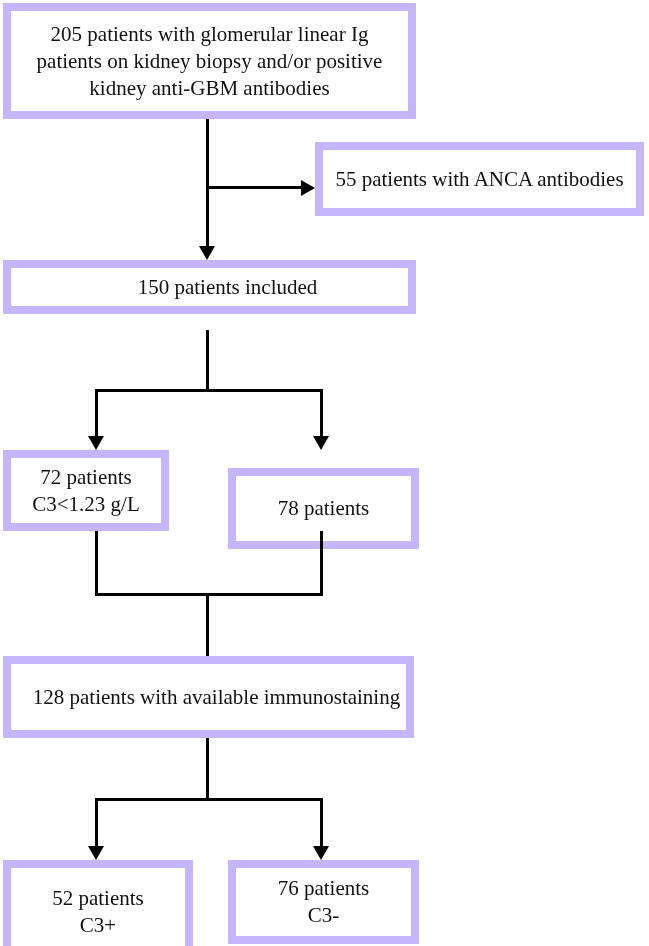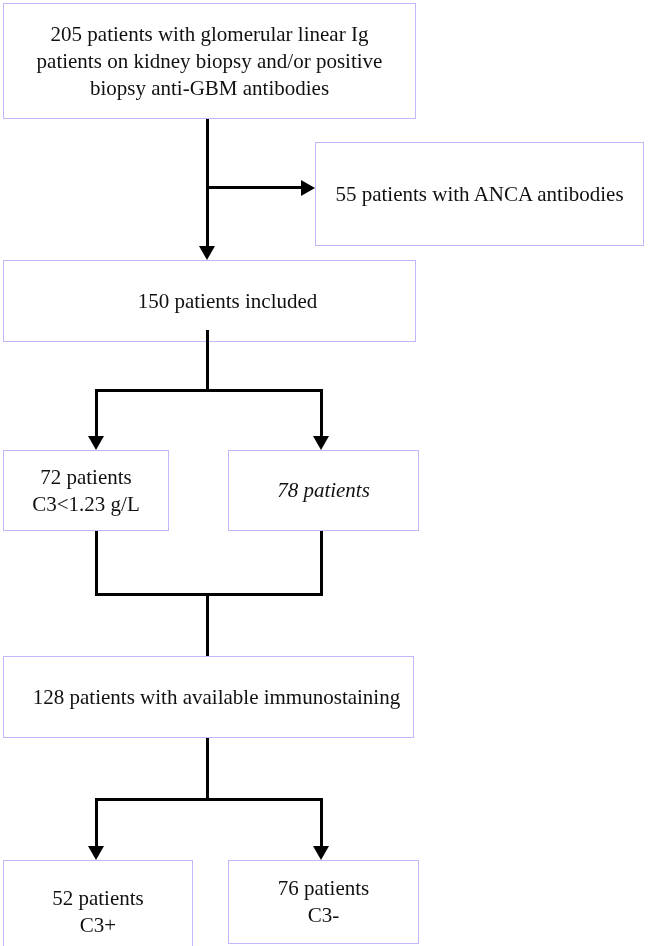--- a/index.html
+++ b/index.html
@@ -12,21 +12,21 @@
     width: 649px;
     height: 946px;
     background: #ffffff;
     font-family: "Liberation Serif", "DejaVu Serif", serif;
     color: #111111;
     overflow: hidden;
   }
   .node {
     position: absolute;
     box-sizing: border-box;
-    border: 1px solid #c4b5fd;
+    border: 8px solid #c4b5fd;
     background: #ffffff;
     display: flex;
     flex-direction: column;
     align-items: center;
     justify-content: center;
     text-align: center;
     font-size: 21px;
     line-height: 27px;
   }
   .node span { display: block; }
@@ -46,24 +46,24 @@
     position: absolute;
     width: 0;
     height: 0;
     border-top: 8px solid transparent;
     border-bottom: 8px solid transparent;
     border-left: 14px solid #000000;
   }
 
   
   #node-initial       { left: 3px;   top: 3px;   width: 413px; height: 116px; }
-  #node-anca          { left: 315px; top: 142px; width: 329px; height: 104px;  }
-  #node-included      { left: 3px;   top: 260px; width: 413px; height: 82px; padding-left: 36px;  }
+  #node-anca          { left: 315px; top: 142px; width: 329px; height: 74px;  }
+  #node-included      { left: 3px;   top: 260px; width: 413px; height: 54px; padding-left: 36px;  }
   #node-c3-low        { left: 3px;   top: 450px; width: 166px; height: 81px;  }
-  #node-c3-high       { left: 228px; top: 450px; width: 191px; height: 81px; font-style: italic;  }
+  #node-c3-high       { left: 228px; top: 468px; width: 191px; height: 81px;  }
   #node-immuno        { left: 3px;   top: 656px; width: 411px; height: 82px; padding-left: 16px;  }
   #node-c3-positive   { left: 3px;   top: 860px; width: 190px; height: 104px;  }
   #node-c3-negative   { left: 228px; top: 860px; width: 191px; height: 84px;  }
 
   
   #stem1-v        { left: 206px; top: 119px; width: 3px;   height: 129px; }
   #stem1-head     { left: 199px; top: 246px; }
   #branch-anca-h  { left: 207px; top: 186px; width: 95px;  height: 3px;   }
   #branch-anca-head { left: 301px; top: 180px; }
   #stem2-v        { left: 206px; top: 330px; width: 3px;   height: 62px;  }
@@ -84,21 +84,21 @@
   #split2-right-head { left: 313px; top: 846px; }
 </style>
 </head>
 <body>
 
 <div class="stage">
 
   <div class="node" id="node-initial">
     <span>205 patients with glomerular linear Ig</span>
     <span>patients on kidney biopsy and/or positive</span>
-    <span>biopsy anti-GBM antibodies</span>
+    <span>kidney anti-GBM antibodies</span>
   </div>
 
   <div class="node" id="node-anca">
     <span>55 patients with ANCA antibodies</span>
   </div>
 
   <div class="node" id="node-included">
     <span>150 patients included</span>
   </div>
 

